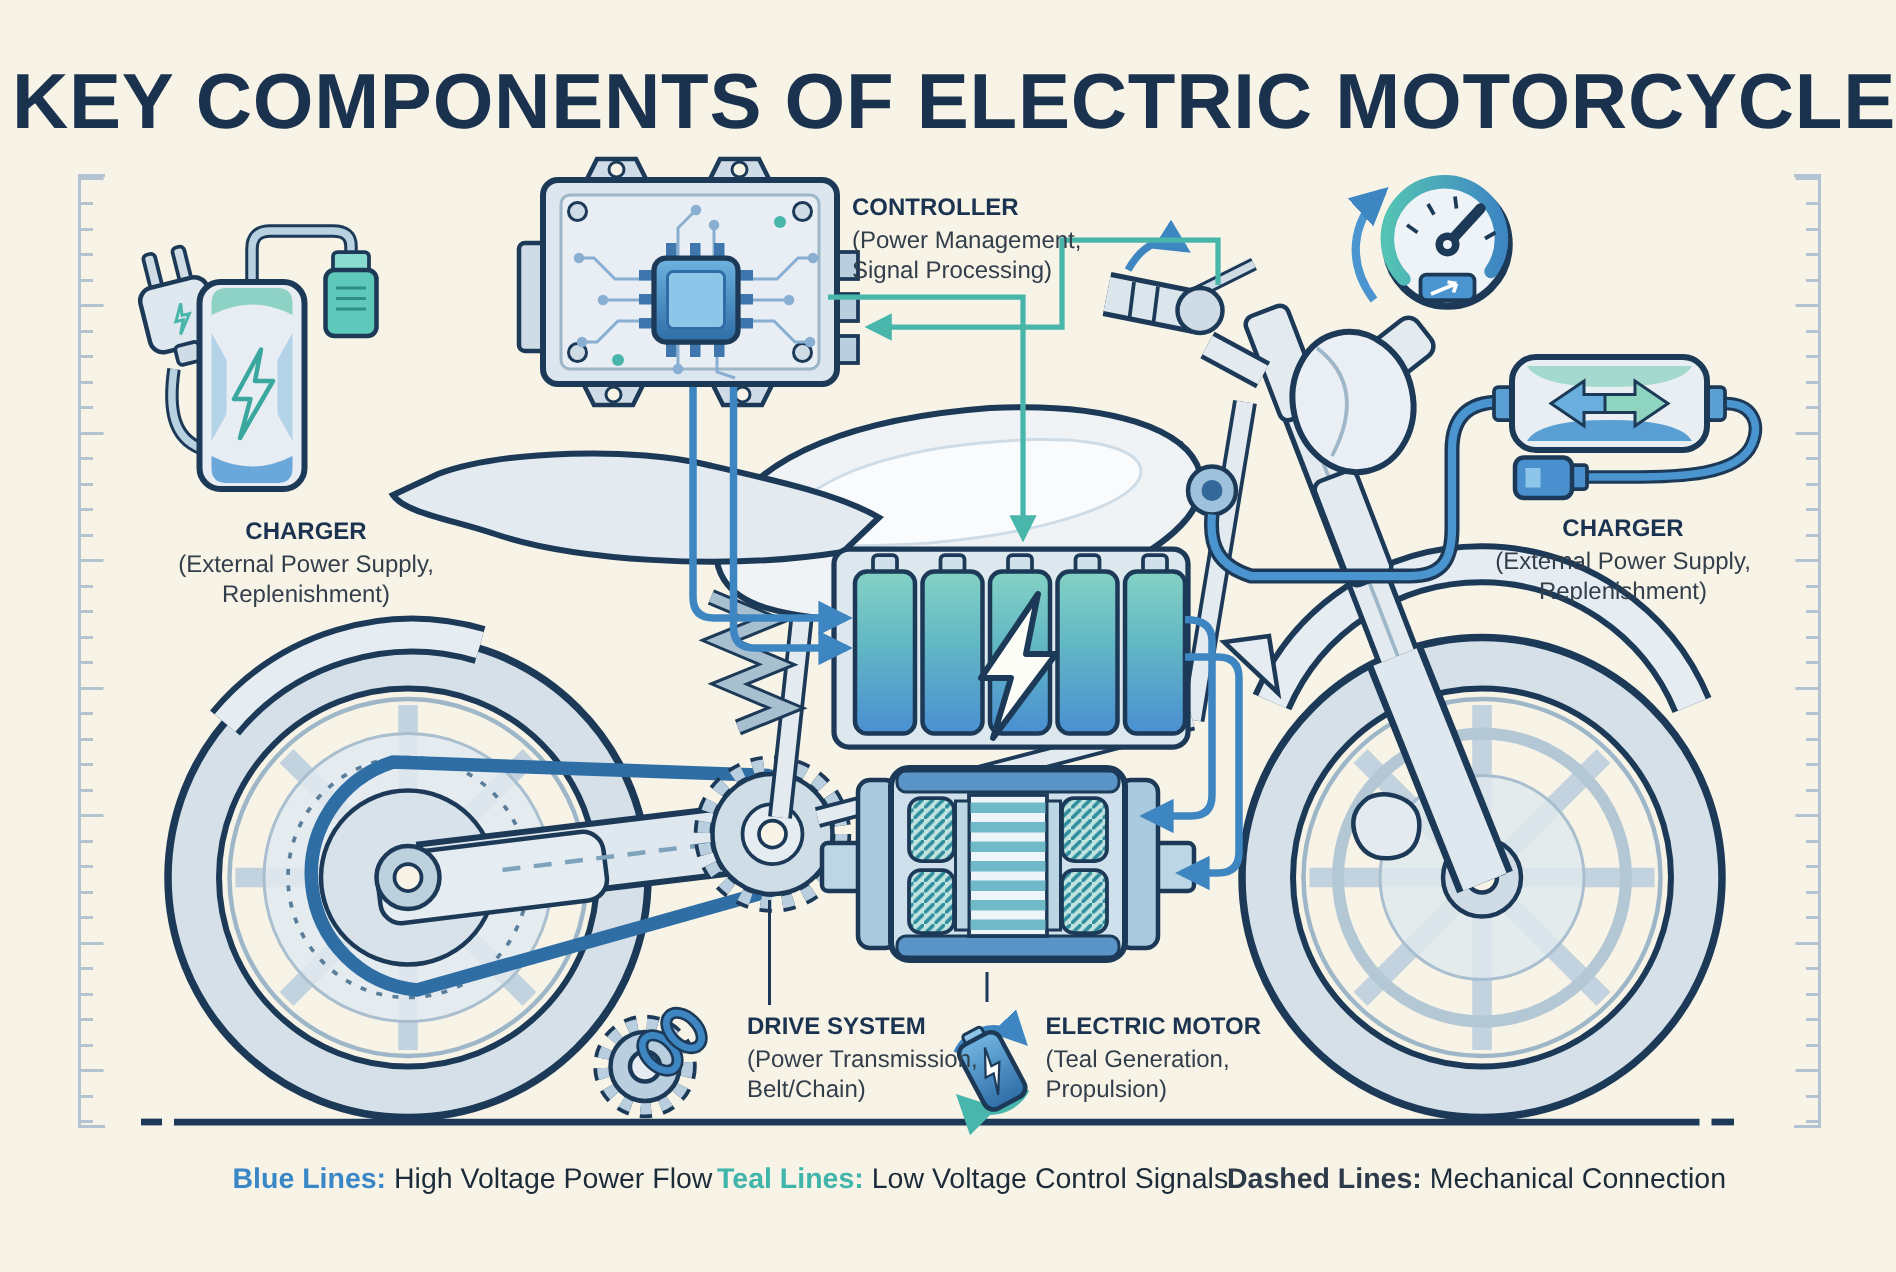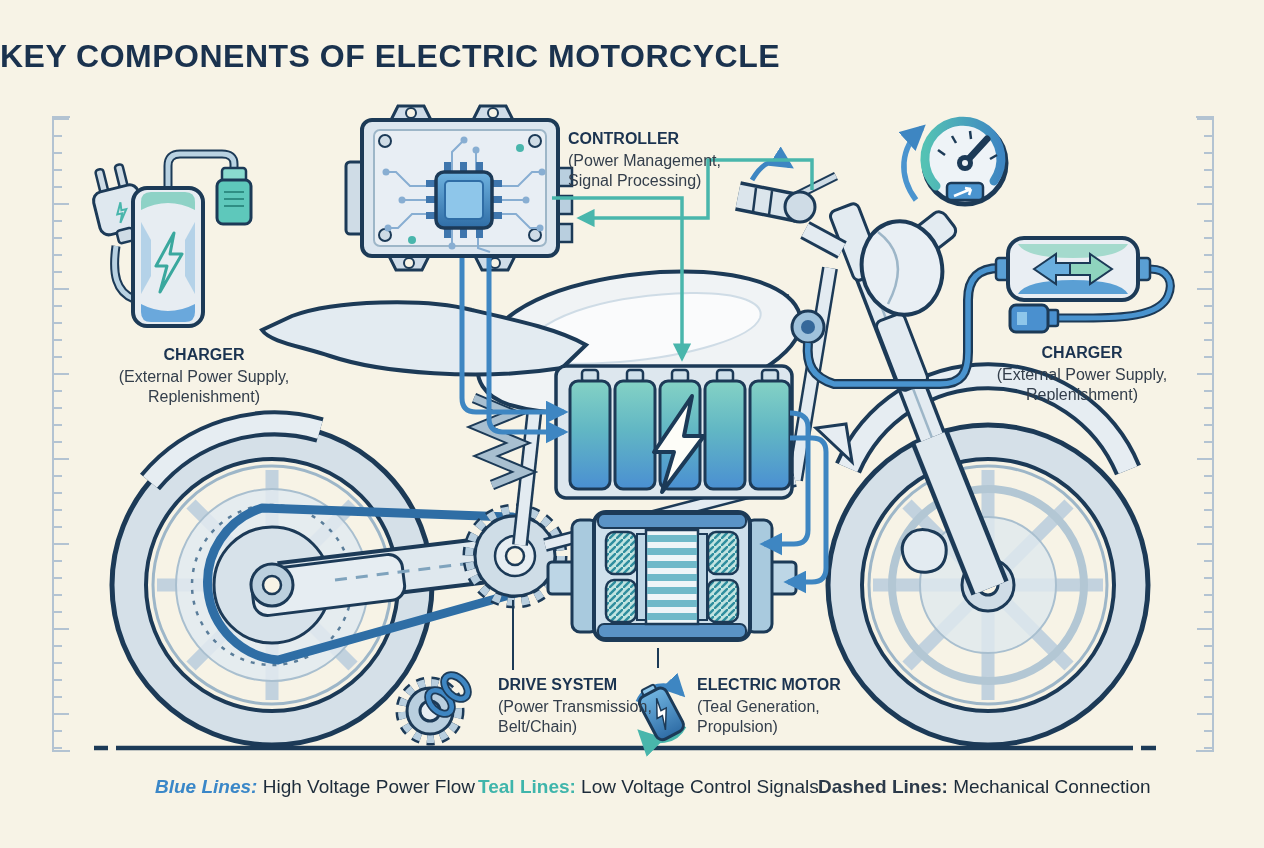--- a/index.html
+++ b/index.html
@@ -1,28 +1,28 @@
 <!DOCTYPE html>
 <html><head>
 <meta charset="utf-8">
 <style>
   html,body{margin:0;padding:0;background:#f7f3e6;}
   #page{position:relative;width:1264px;height:848px;background:#f7f3e6;overflow:hidden;
         font-family:"Liberation Sans", sans-serif;color:#1a324e;}
-  .title{position:absolute;left:0;right:0;top:38px;text-align:left;
-         font-size:32px;font-weight:bold;letter-spacing:.5px;color:#1a324e;}
+  .title{position:absolute;left:0;right:0;top:38px;text-align:right;
+         font-size:52px;font-weight:bold;letter-spacing:.5px;color:#1a324e;}
   svg{position:absolute;left:0;top:0;}
   .part-label{position:absolute;}
   .pl-name{font-size:16px;font-weight:bold;color:#1b3350;margin-bottom:3px;}
   .pl-desc{font-size:16px;color:#333e4b;line-height:1.22;}
   .centered{text-align:center;transform:translateX(-50%);}
   .legend{position:absolute;left:0;top:776px;width:1264px;height:30px;font-size:19px;}
   .legend-item{position:absolute;top:0;white-space:nowrap;color:#1c2b3a;}
   .legend-key{font-weight:bold;}
-  .legend-item.k-blue .legend-key{color:#3a87c8;font-style:italic;}
+  .legend-item.k-blue .legend-key{color:#3a87c8;}
   .legend-item.k-teal .legend-key{color:#3fb5ab;}
   .legend-item.k-dash .legend-key{color:#2c3a4a;}
   .ruler{position:absolute;top:116px;height:632px;width:16px;
          border-top:2px solid #b3c3d2;border-bottom:2px solid #b3c3d2;}
   .ruler-left{left:52px;border-left:2px solid #b3c3d2;
       background-image:
         repeating-linear-gradient(to bottom,#b3c3d2 0 2px,transparent 2px 85px),
         repeating-linear-gradient(to bottom,#b3c3d2 0 2px,transparent 2px 17px);
       background-size:15px 100%,8px 100%;background-repeat:no-repeat;
       background-position:0 0,0 0;}

